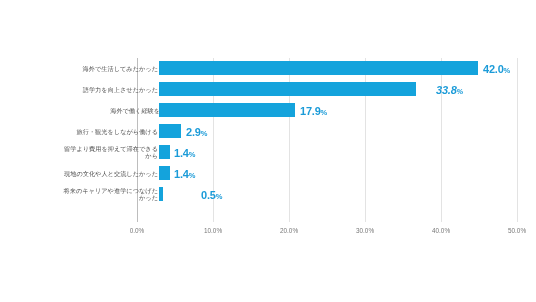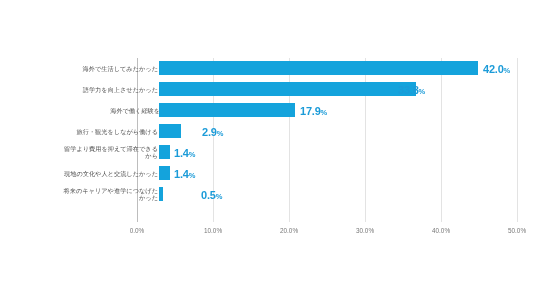--- a/index.html
+++ b/index.html
@@ -136,37 +136,37 @@
       <div class="row-label">海外で生活してみたかった</div>
       <div class="bar" style="width:319.2px;"></div>
       <div class="value" style="left:461px;">
         <span>42.0</span><span class="unit">%</span>
       </div>
     </div>
 
     <div class="row" style="top:21px;">
       <div class="row-label">語学力を向上させたかった</div>
       <div class="bar" style="width:256.9px;"></div>
-      <div class="value" style="left:376px;">
+      <div class="value" style="left:414px;font-style:italic;">
         <span>33.8</span><span class="unit">%</span>
       </div>
     </div>
 
     <div class="row" style="top:42px;padding-left:40px;">
       <div class="row-label">海外で働く経験を積みたかった</div>
       <div class="bar" style="width:136.0px;"></div>
       <div class="value" style="left:278px;">
         <span>17.9</span><span class="unit">%</span>
       </div>
     </div>
 
     <div class="row" style="top:63px;">
       <div class="row-label">旅行・観光をしながら働ける</div>
       <div class="bar" style="width:22.0px;"></div>
-      <div class="value" style="left:180px;">
+      <div class="value" style="left:164px;">
         <span>2.9</span><span class="unit">%</span>
       </div>
     </div>
 
     <div class="row" style="top:84px;">
       <div class="row-label">留学より費用を抑えて滞在できる
 から</div>
       <div class="bar" style="width:10.6px;"></div>
       <div class="value" style="left:152px;">
         <span>1.4</span><span class="unit">%</span>

